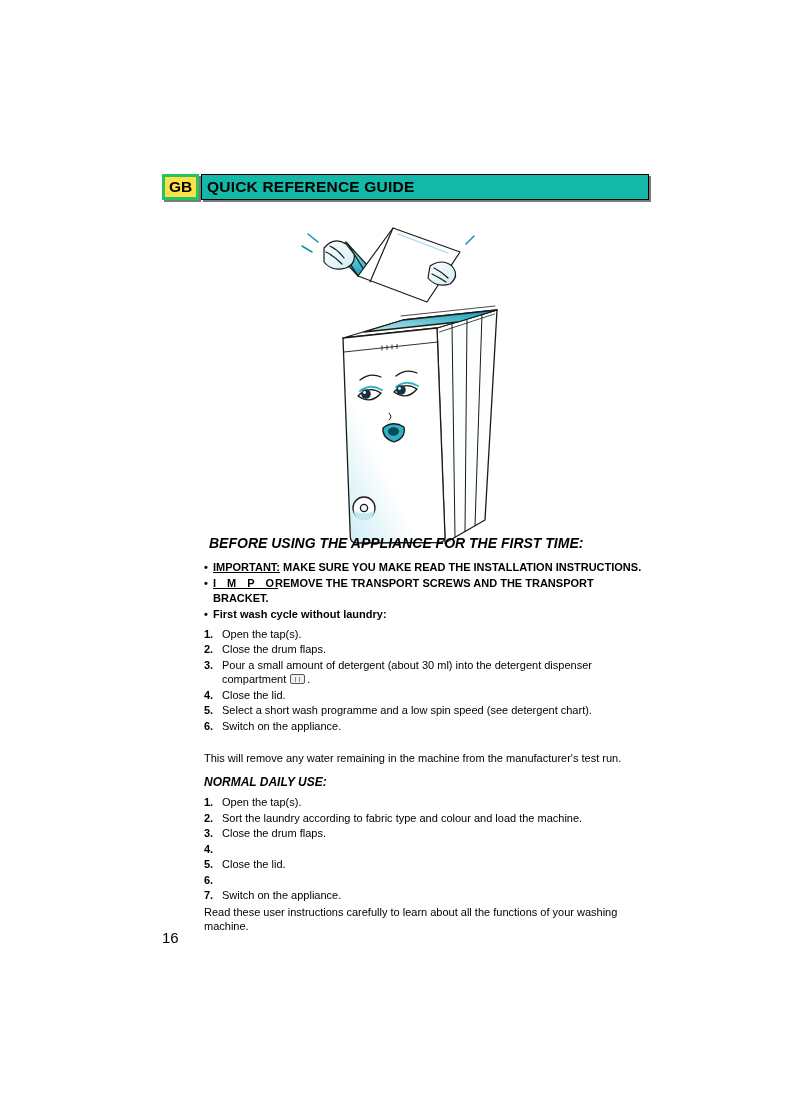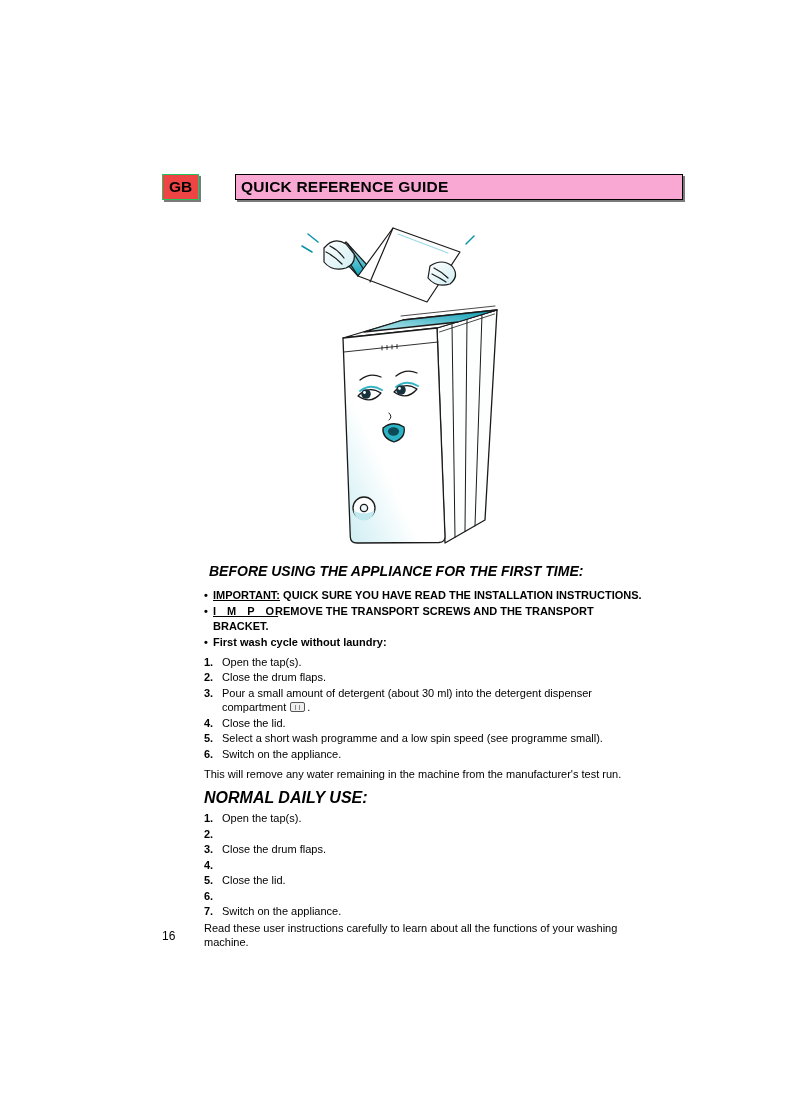--- a/index.html
+++ b/index.html
@@ -4,48 +4,47 @@
 <style>
   * { box-sizing: border-box; margin: 0; padding: 0; }
   html, body { background: #ffffff; }
   .page {
     position: relative; width: 802px; height: 1098px; background: #fff;
     font-family: "Liberation Sans", "DejaVu Sans", sans-serif; color: #000; overflow: hidden;
   }
   
   .header { position: absolute; left: 162px; top: 174px; display: flex; gap: 2px; }
   .lang-box {
-    width: 37px; height: 26px; border: 1px solid #22c55e; background: #ef4444;
+    width: 37px; height: 26px; border: 3px solid #22c55e; background: #fde047;
     font-weight: bold; font-size: 15.5px; display: flex; align-items: center; justify-content: center;
     box-shadow: 2px 2px 0 #7a7a7a;
   }
   .title-box {
-    width: 448px; height: 26px; border: 1px solid #000; background: #f9a8d4;
+    width: 448px; height: 26px; border: 1px solid #000; background: #14b8a6;
     font-weight: bold; font-size: 15.5px; letter-spacing: .2px;
     display: flex; align-items: center; padding-left: 5px;
     box-shadow: 2px 2px 0 #7a7a7a;
-    margin-left: 34px;
   }
   
   .illustration { position: absolute; left: 290px; top: 220px; width: 240px; height: 330px; }
   
-  .content { position: absolute; left: 204px; top: 564px; width: 446px; font-size: 11px; line-height: 14.5px; }
+  .content { position: absolute; left: 204px; top: 536px; width: 446px; font-size: 11px; line-height: 14.5px; }
   .h-main { font-size: 14px; font-style: italic; font-weight: bold; margin: 0 0 9px 5px; white-space: nowrap; }
   .bullet { display: flex; margin-bottom: 2px; font-weight: bold; }
   .bullet .dot { width: 9px; flex: none; }
   .lbl { text-decoration: underline; text-align: center; }
   .glitch-lbl { text-decoration: underline; letter-spacing: 4px; }
   .glitch-txt { margin-left: -3px; }
   ol.steps { list-style: none; margin: 5px 0 0 0; }
   ol.steps li { display: flex; margin-bottom: 1px; }
   ol.steps .num { width: 18px; flex: none; font-weight: bold; }
-  .note { margin-top: 6px; }
-  .h-sub { font-size: 16px; font-style: italic; font-weight: bold; margin: 9px 0 6px 0; }
+  .note { margin-top: 18px; }
+  .h-sub { font-size: 12px; font-style: italic; font-weight: bold; margin: 9px 0 6px 0; }
   .bold-note { font-weight: normal; margin-top: 2px; }
-  .page-number { position: absolute; left: 162px; top: 929px; font-size: 12px; }
+  .page-number { position: absolute; left: 162px; top: 929px; font-size: 15px; }
   
   .disp-icon {
     display: inline-block; width: 15px; height: 10px; border: 1px solid #555; border-radius: 2px;
     background: #f0f0f0; margin: 0 2px 0 4px; vertical-align: -1px; position: relative;
   }
   .disp-icon i { position: absolute; top: 2px; height: 5px; width: 1px; background: #888; }
   .disp-icon i.a { left: 4px; } .disp-icon i.b { left: 8px; }
 </style>
 </head>
 <body>
@@ -139,21 +138,21 @@
       </g>
     </svg>
   </div>
 
   <main class="content">
 
     <h1 class="h-main">BEFORE USING THE APPLIANCE FOR THE FIRST TIME:</h1>
 
     <div class="bullet">
       <span class="dot">•</span>
-      <p><span class="lbl">IMPORTANT:</span> <span>QUICK SURE YOU HAVE READ THE INSTALLATION INSTRUCTIONS.</span></p>
+      <p><span class="lbl">IMPORTANT:</span> <span>MAKE SURE YOU MAKE READ THE INSTALLATION INSTRUCTIONS.</span></p>
     </div>
 
     <div class="bullet">
       <span class="dot">•</span>
       <p><span class="glitch-lbl">I M P O</span><span class="glitch-txt">REMOVE THE TRANSPORT SCREWS AND THE TRANSPORT BRACKET.</span></p>
     </div>
 
     <div class="bullet">
       <span class="dot">•</span>
       <p>First wash cycle without laundry:</p>
@@ -171,39 +170,40 @@
       <li>
           <span class="num">3.</span>
           <span class="txt"><span>Pour a small amount of detergent (about 30 ml) into the detergent dispenser compartment</span><span class="disp-icon"><i class="a"></i><i class="b"></i></span><span>.</span></span>
         </li>
       <li>
           <span class="num">4.</span>
           <span class="txt">Close the lid.</span>
         </li>
       <li>
           <span class="num">5.</span>
-          <span class="txt">Select a short wash programme and a low spin speed (see programme small).</span>
+          <span class="txt">Select a short wash programme and a low spin speed (see detergent chart).</span>
         </li>
       <li>
           <span class="num">6.</span>
           <span class="txt">Switch on the appliance.</span>
         </li>
     </ol>
 
     <p class="note">This will remove any water remaining in the machine from the manufacturer's test run.</p>
 
     <h2 class="h-sub">NORMAL DAILY USE:</h2>
 
     <ol class="steps">
       <li>
           <span class="num">1.</span>
           <span class="txt">Open the tap(s).</span>
         </li>
       <li>
           <span class="num">2.</span>
+          <span class="txt">Sort the laundry according to fabric type and colour and load the machine.</span>
         </li>
       <li>
           <span class="num">3.</span>
           <span class="txt">Close the drum flaps.</span>
         </li>
       <li>
           <span class="num">4.</span>
         </li>
       <li>
           <span class="num">5.</span>

